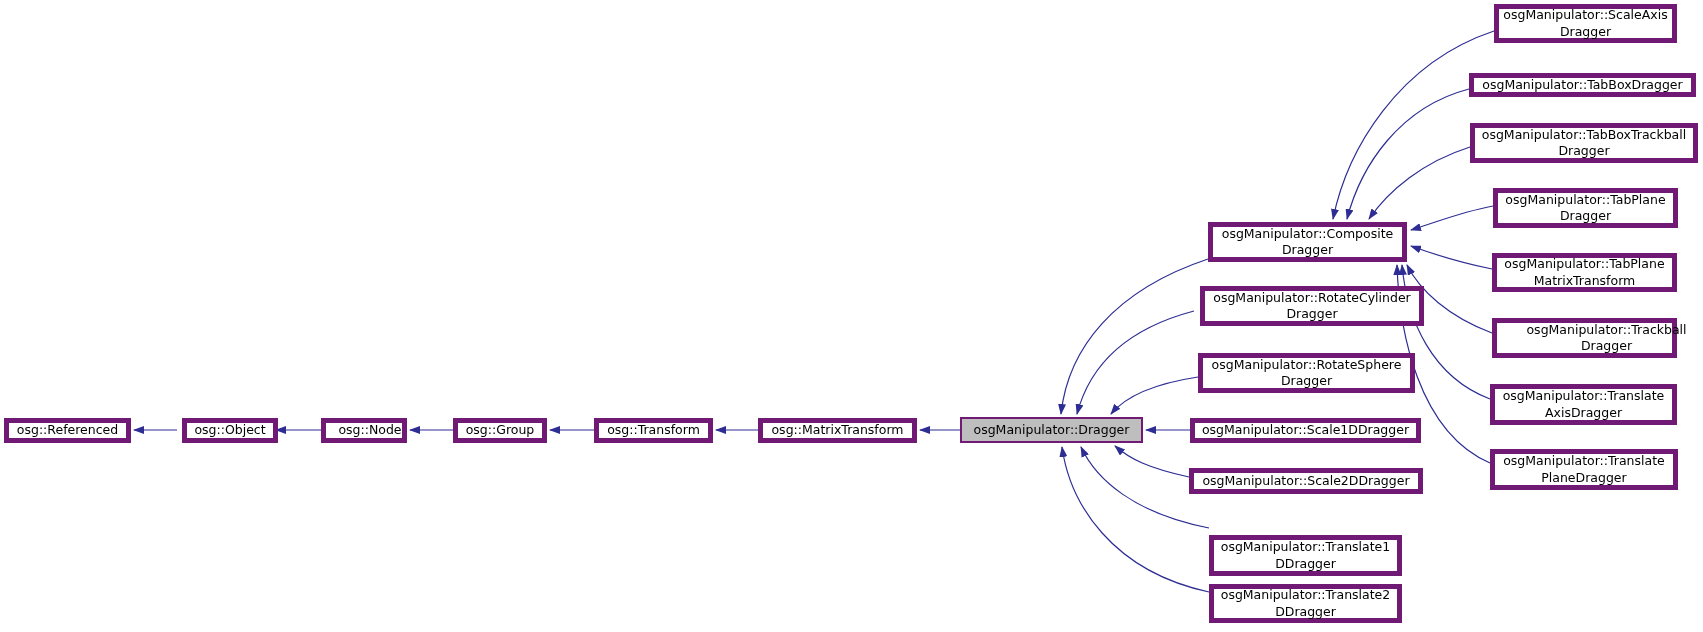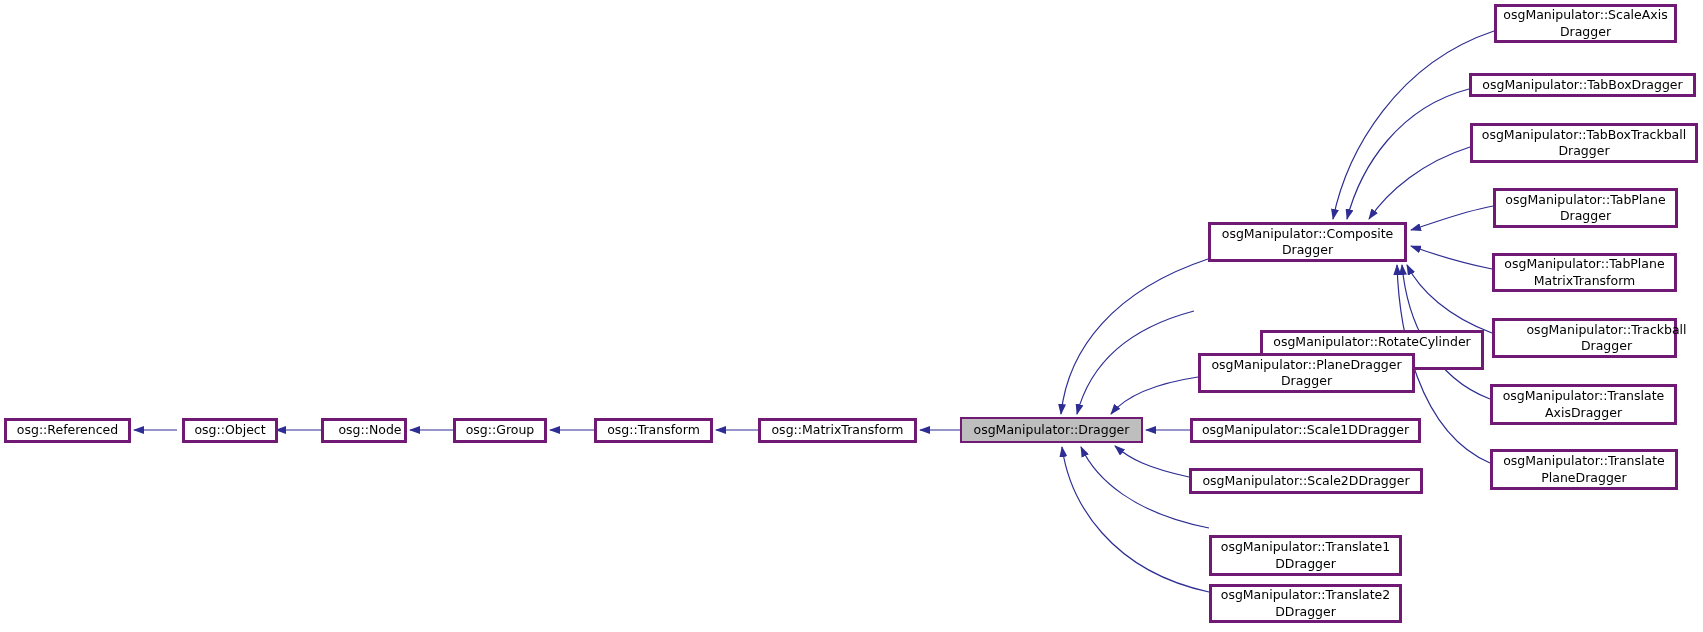--- a/index.html
+++ b/index.html
@@ -18,21 +18,21 @@
   svg.edge-layer {
     position: absolute;
     left: 0;
     top: 0;
     width: 1703px;
     height: 632px;
   }
   .node {
     position: absolute;
     box-sizing: border-box;
-    border: 3px solid #701a75;
+    border: 5px solid #701a75;
     background: #ffffff;
     color: #000000;
     font-size: 12.5px;
     line-height: 1.32;
     display: flex;
     flex-direction: column;
     align-items: center;
     justify-content: center;
     text-align: center;
     white-space: nowrap;
@@ -101,26 +101,26 @@
       <div class="node current" style="left: 960px; top: 417px; width: 183px; height: 26px;">
         <span class="line">osgManipulator::Dragger</span>
       </div>
       <div class="node" style="left: 1190px; top: 418px; width: 231px; height: 25px; justify-content: center;">
         <span class="line">osgManipulator::Scale1DDragger</span>
       </div>
       <div class="node" style="left: 1208px; top: 222px; width: 199px; height: 40px;">
         <span class="line">osgManipulator::Composite</span>
         <span class="line">Dragger</span>
       </div>
-      <div class="node" style="left: 1260px; top: 286px; width: 224px; height: 40px; margin-top: 44px;">
+      <div class="node" style="left: 1200px; top: 286px; width: 224px; height: 40px;">
         <span class="line">osgManipulator::RotateCylinder</span>
         <span class="line">Dragger</span>
       </div>
       <div class="node" style="left: 1198px; top: 353px; width: 217px; height: 40px;">
-        <span class="line">osgManipulator::PlaneDragger</span>
+        <span class="line">osgManipulator::RotateSphere</span>
         <span class="line">Dragger</span>
       </div>
       <div class="node" style="left: 1189px; top: 468px; width: 234px; height: 26px;">
         <span class="line">osgManipulator::Scale2DDragger</span>
       </div>
       <div class="node" style="left: 1209px; top: 535px; width: 193px; height: 41px;">
         <span class="line">osgManipulator::Translate1</span>
         <span class="line">DDragger</span>
       </div>
       <div class="node" style="left: 1209px; top: 584px; width: 193px; height: 39px;">

